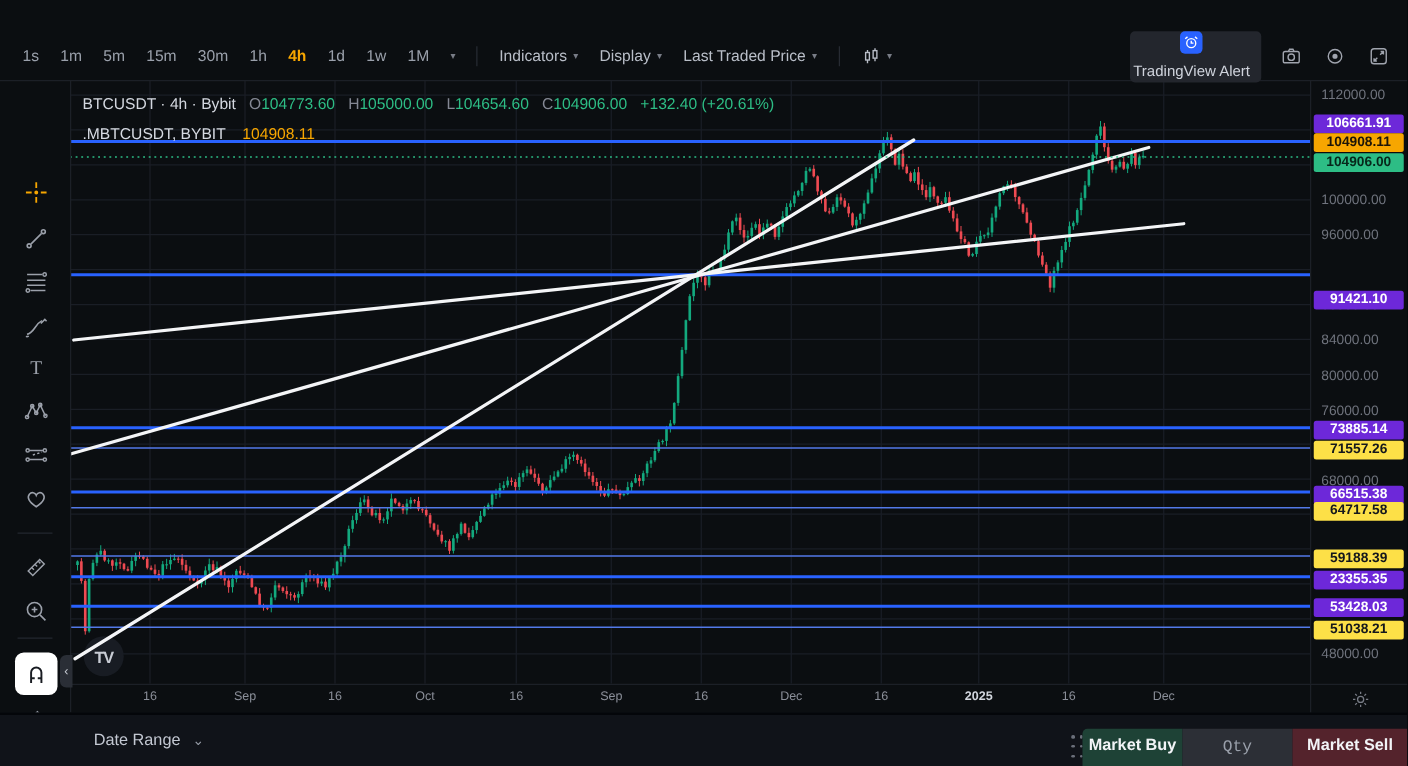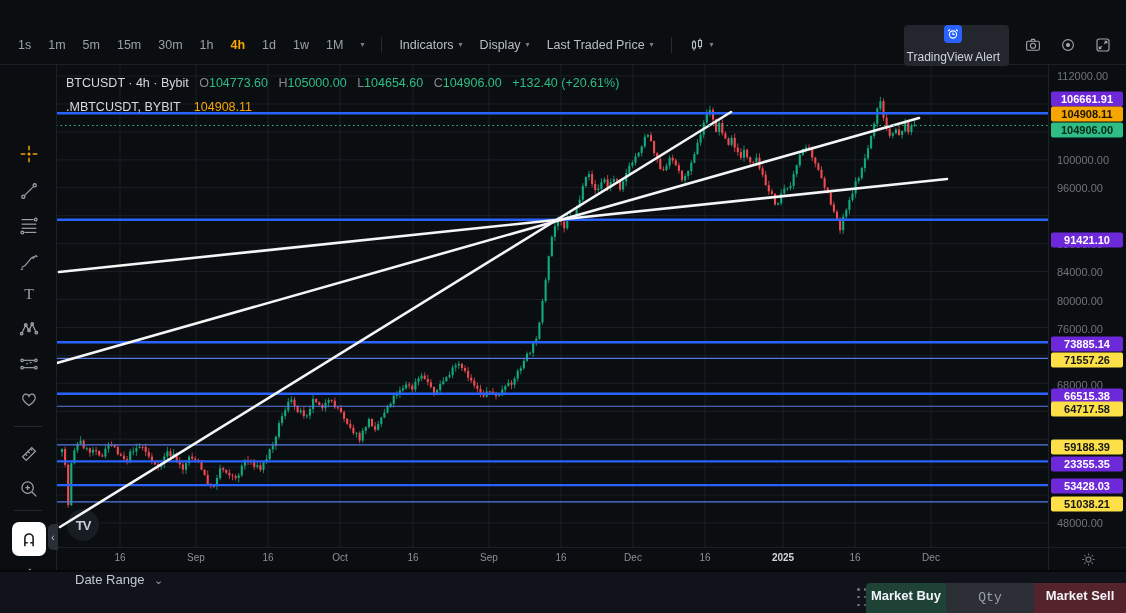--- a/index.html
+++ b/index.html
@@ -55,21 +55,21 @@
   .pbadge.yellow{background:#f7a600;color:#1c1508;}
   .pbadge.green{background:#2dbd85;color:#07271b;}
   
   .taxis{position:absolute;left:56px;top:547px;width:992px;height:23px;border-top:1px solid #1c2027;z-index:4;}
   .time-label{position:absolute;top:4px;transform:translateX(-50%);font-size:10px;color:#8b8f99;}
   .time-label.strong{color:#d2d6de;font-weight:bold;}
   .corner{position:absolute;left:1048px;top:547px;width:78px;height:23px;border-left:1px solid #1c2027;border-top:1px solid #1c2027;
           display:flex;align-items:center;justify-content:center;z-index:4;}
   
   .bottombar{position:absolute;left:0;top:570px;width:100%;height:43px;background:#101319;border-top:2px solid #04060a;z-index:6;}
-  .daterange{position:absolute;left:75px;top:0;font-size:13px;color:#c3c8d2;cursor:pointer;}
+  .daterange{position:absolute;left:75px;top:12px;font-size:13px;color:#c3c8d2;cursor:pointer;}
   .daterange .chev{font-size:11px;color:#9aa0ab;margin-left:6px;}
   .handle{position:absolute;left:857px;top:16px;width:10px;height:18px;cursor:grab;
           display:grid;grid-template-columns:1fr 1fr;grid-gap:3px;align-content:space-between;}
   .handle i{width:2.5px;height:2.5px;border-radius:50%;background:#6a6f7a;}
   .tradebtn{position:absolute;top:11px;height:60px;text-align:center;cursor:pointer;overflow:hidden;}
   .tradebtn .lbl{font-size:13px;font-weight:bold;color:#f2f4f7;margin-top:5px;}
   .tradebtn .sub{font-size:12px;font-weight:bold;color:#e8ebef;margin-top:9px;}
   .buy{left:866px;width:80px;background:#1e4236;border-radius:4px 0 0 4px;}
   .sell{left:1034px;width:92px;background:#54232c;border-radius:0;}
   .qty{left:946px;width:88px;background:#2c2f36;}

